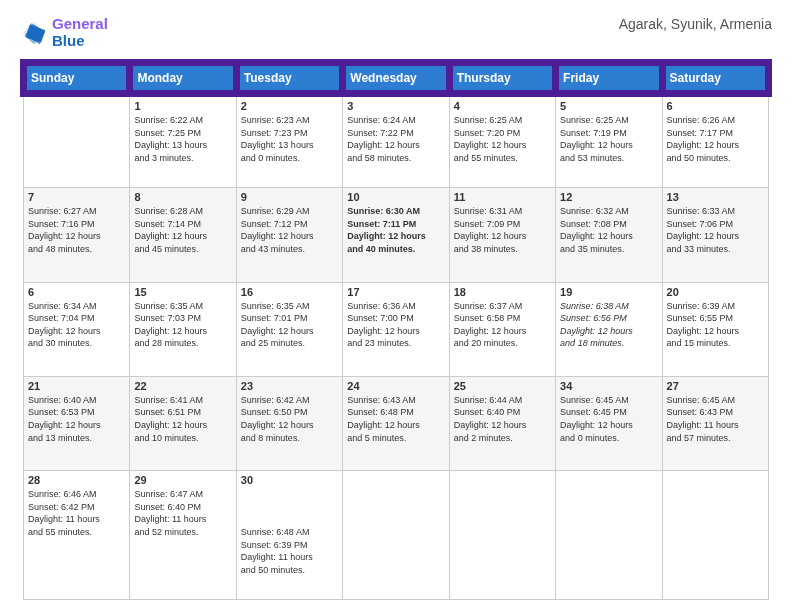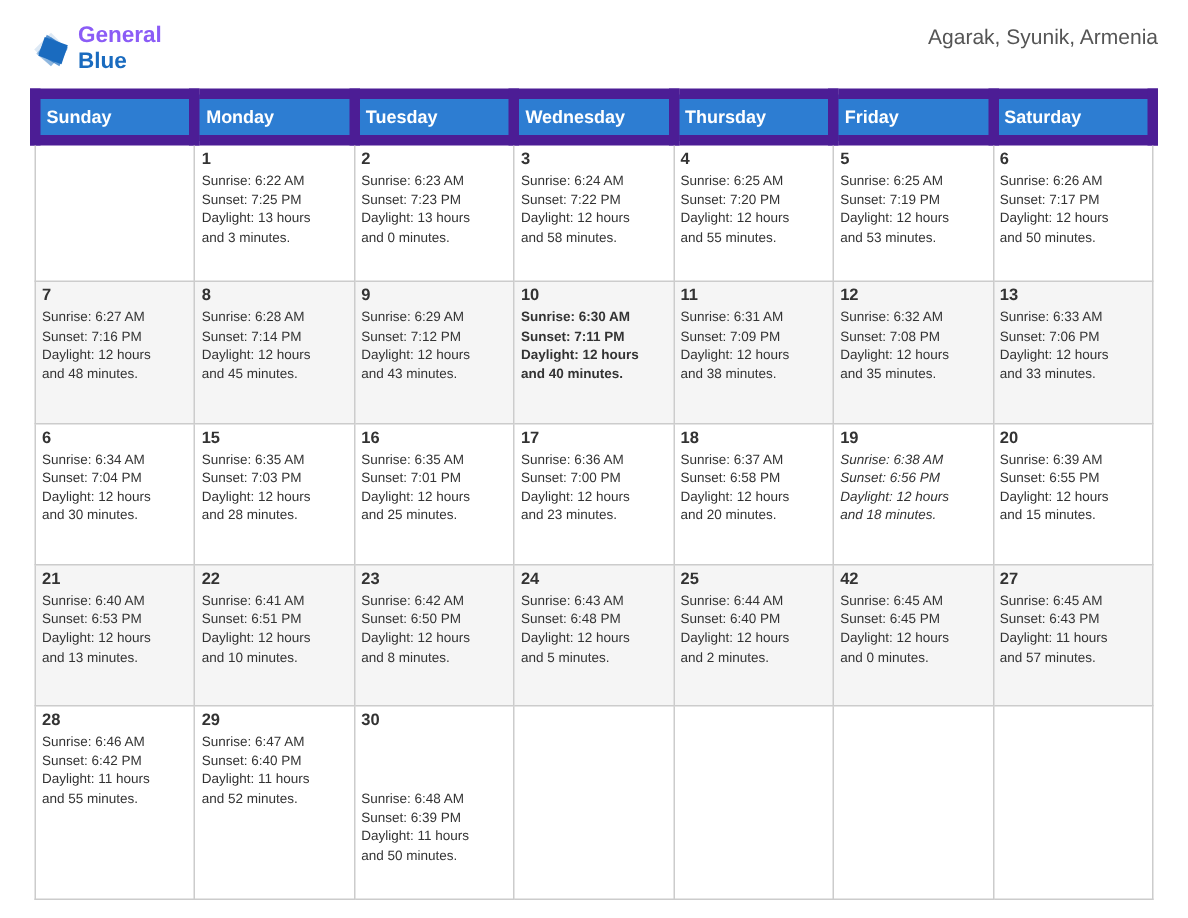--- a/index.html
+++ b/index.html
@@ -315,21 +315,21 @@
 and 5 minutes.</div>
           </td>
           <td>
             <div class="day-number">25</div>
             <div class="day-info" style="white-space: pre-line;">Sunrise: 6:44 AM
 Sunset: 6:40 PM
 Daylight: 12 hours
 and 2 minutes.</div>
           </td>
           <td>
-            <div class="day-number">42</div>
+            <div class="day-number">34</div>
             <div class="day-info" style="white-space: pre-line;">Sunrise: 6:45 AM
 Sunset: 6:45 PM
 Daylight: 12 hours
 and 0 minutes.</div>
           </td>
           <td>
             <div class="day-number">27</div>
             <div class="day-info" style="white-space: pre-line;">Sunrise: 6:45 AM
 Sunset: 6:43 PM
 Daylight: 11 hours

